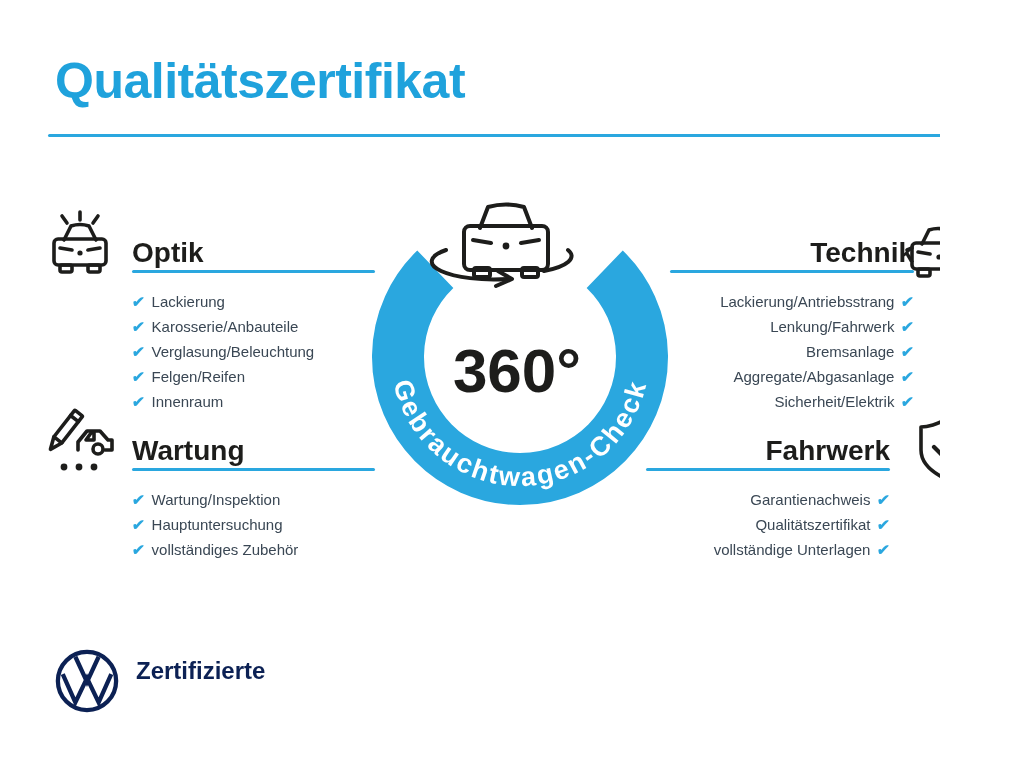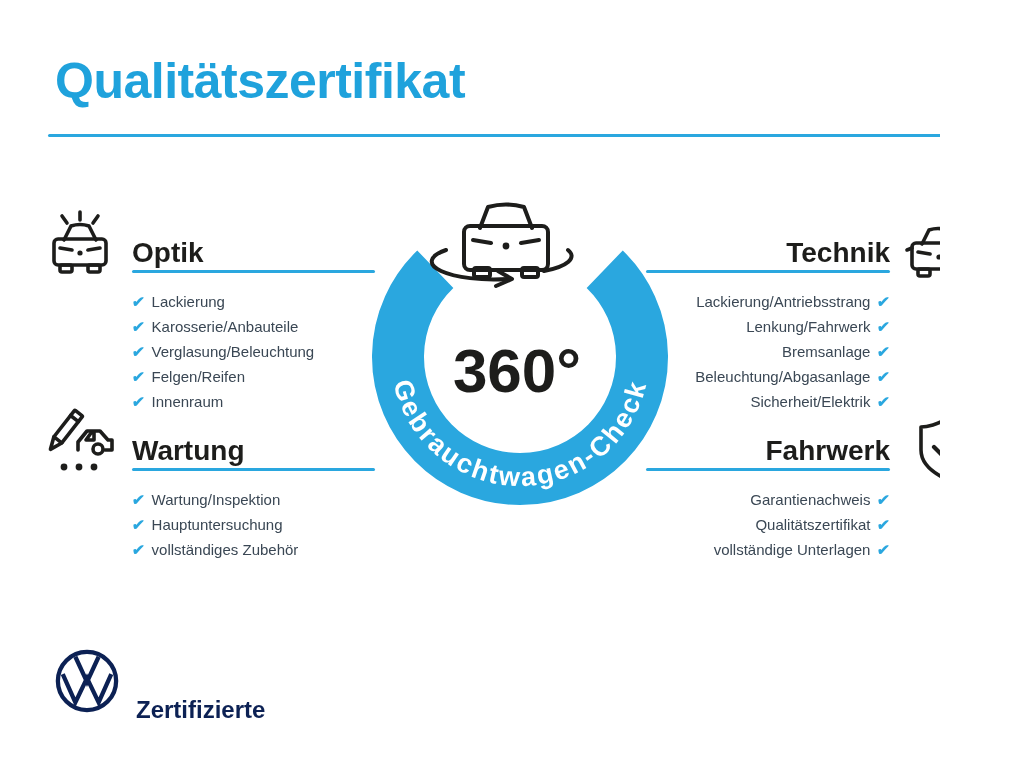--- a/index.html
+++ b/index.html
@@ -10,42 +10,42 @@
   
   .title { position: absolute; left: 55px; top: 52px; font-size: 50px; font-weight: bold; color: #1fa2dc; letter-spacing: -0.5px; }
   .title-rule { position: absolute; left: 48px; top: 134px; width: 940px; height: 3px; background: #2aa7df; border-radius: 2px; }
 
   
   .section { position: absolute; width: 243px; }
   .section.left  { text-align: left; }
   .section.right { text-align: right; }
   .sec-optik    { left: 132px; top: 240px; }
   .sec-wartung  { left: 132px; top: 438px; }
-  .sec-technik  { left: 646px; top: 240px; width: 244px; }
+  .sec-technik  { left: 670px; top: 240px; width: 244px; }
   .sec-garantie { left: 646px; top: 438px; width: 244px; }
   .sec-heading { font-size: 28px; font-weight: bold; color: #1d1d1b; line-height: 26px; }
   .sec-rule { margin-top: 4px; height: 3px; background: #2aa7df; border-radius: 2px; width: 100%; }
   .sec-items { list-style: none; margin-top: 16px; }
   .sec-items li { display: flex; align-items: center; gap: 7px; height: 25px; font-size: 15px; color: #3a4754; }
   .section.right .sec-items li { flex-direction: row-reverse; }
   .check { color: #2aa7df; font-weight: bold; font-size: 15px; line-height: 1; transform: skewX(-6deg); }
 
   
   .icon-box { position: absolute; }
   .icon-optik    { left: 42px;  top: 208px; }
   .icon-wartung  { left: 42px;  top: 402px; }
   .icon-technik  { left: 904px; top: 206px; }
   .icon-garantie { left: 914px; top: 416px; }
 
   
   .badge-svg { position: absolute; left: 340px; top: 180px; width: 360px; height: 340px; }
 
   
   .brand-logo { position: absolute; left: 54px; top: 648px; }
-  .brand-text { position: absolute; left: 136px; top: 695px; font-size: 24px; font-weight: bold; color: #0c2154; line-height: 29px; }
+  .brand-text { position: absolute; left: 136px; top: 656px; font-size: 24px; font-weight: bold; color: #0c2154; line-height: 29px; }
 </style>
 </head>
 <body>
 
 <div class="page">
 
   <div class="title">Qualitätszertifikat</div>
   <div class="title-rule"></div>
 
   <div class="icon-box icon-optik">
@@ -158,21 +158,21 @@
       <li>
           <span class="check">✔</span>
           <span>Lenkung/Fahrwerk</span>
         </li>
       <li>
           <span class="check">✔</span>
           <span>Bremsanlage</span>
         </li>
       <li>
           <span class="check">✔</span>
-          <span>Beleuchtung/Abgasanlage</span>
+          <span>Aggregate/Abgasanlage</span>
         </li>
       <li>
           <span class="check">✔</span>
           <span>Sicherheit/Elektrik</span>
         </li>
     </ul>
   </div>
 
   <div class="section right sec-garantie">
     <div class="sec-heading">Fahrwerk</div>

